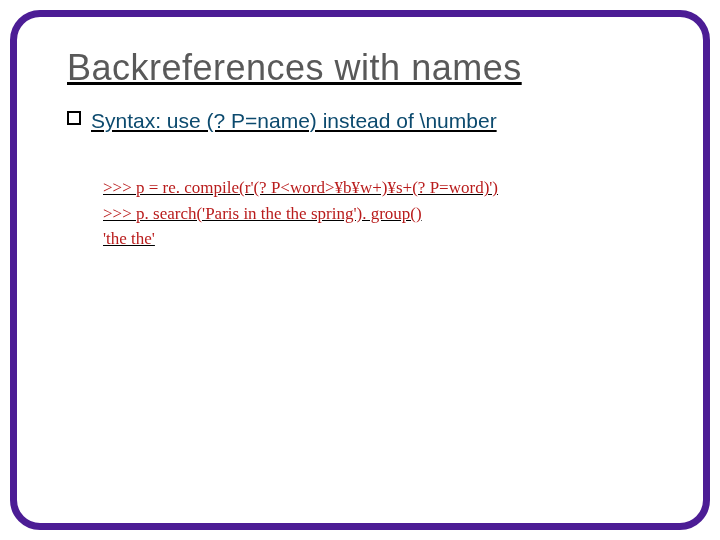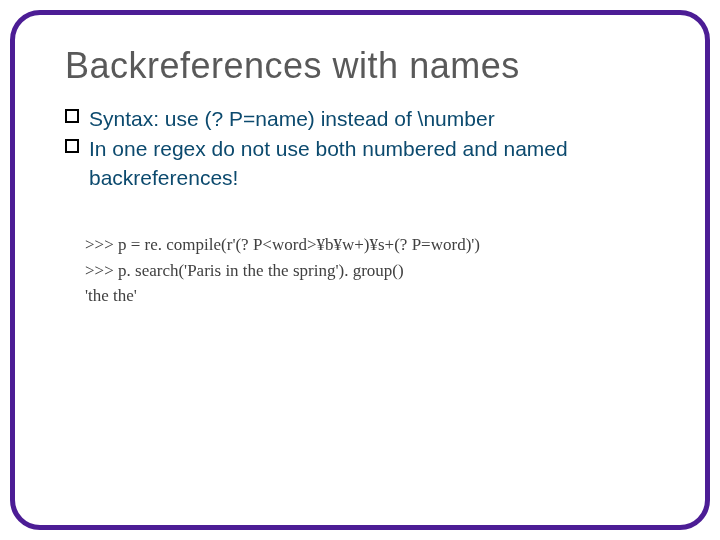--- a/index.html
+++ b/index.html
@@ -8,24 +8,25 @@
     width: 720px;
     height: 540px;
     background: #fff;
     font-family: Arial, "Helvetica Neue", Helvetica, sans-serif;
   }
   .slide {
     box-sizing: border-box;
     width: 700px;
     height: 520px;
     margin: 10px;
-    border: 5px solid #4c1d95;
+    border: 7px solid #4c1d95;
     border-radius: 30px;
     padding: 30px 40px 30px 50px;
     position: relative;
+    text-decoration: underline;
   }
   .title {
     font-size: 36px;
     color: #595959;
     margin: 0 0 18px 0;
     font-weight: normal;
     letter-spacing: 0.5px;
   }
   .bullets {
     list-style: none;
@@ -46,44 +47,40 @@
     top: 4px;
     width: 14px;
     height: 14px;
     border: 2px solid #000;
     box-sizing: border-box;
     background: #fff;
   }
   .code-block {
     font-family: "Comic Sans MS", "Chalkboard SE", "Segoe Script", cursive;
     font-size: 17px;
-    color: #404040;
+    color: #b91c1c;
     line-height: 1.5;
-    margin-left: 20px;
+    margin-left: 36px;
   }
   .code-line {
     white-space: pre;
   }
 </style>
 </head>
 <body>
 
 <div class="slide">
 
   <h1 class="title">Backreferences with names</h1>
 
   <ul class="bullets">
     <li>
       <span class="square"></span>
       <span>Syntax: use (? P=name) instead of \number</span>
     </li>
-    <li>
-      <span class="square"></span>
-      <span>In one regex do not use both numbered and named backreferences!</span>
-    </li>
   </ul>
 
   <div class="code-block">
     <div class="code-line">&gt;&gt;&gt; p = re. compile(r'(? P&lt;word&gt;¥b¥w+)¥s+(? P=word)')</div>
     <div class="code-line">&gt;&gt;&gt; p. search('Paris in the the spring'). group()</div>
     <div class="code-line">'the the'</div>
   </div>
 
 </div>
 

